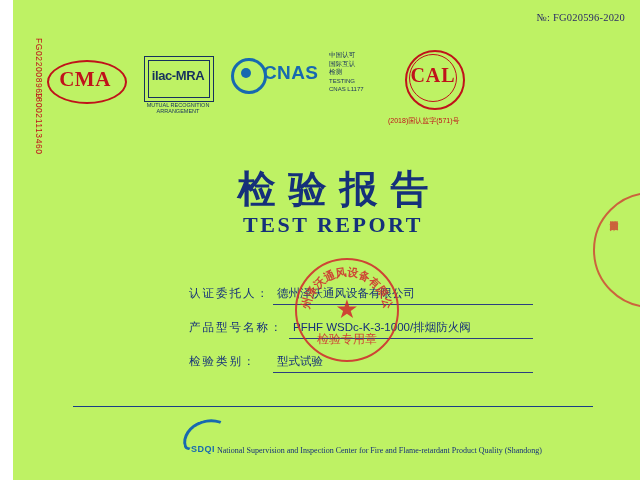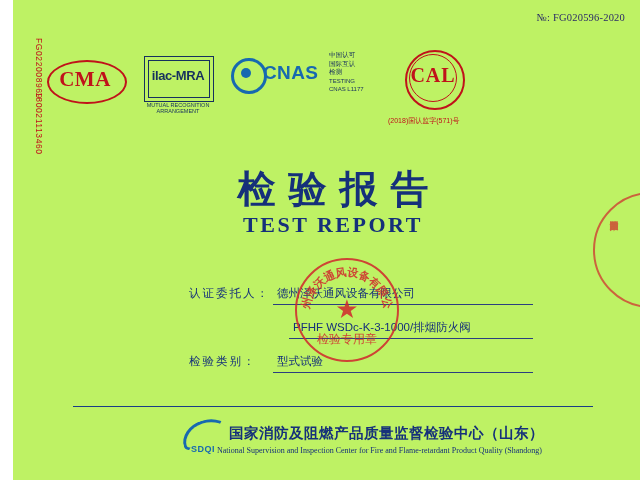--- a/index.html
+++ b/index.html
@@ -447,20 +447,21 @@
 
   <div class="fields">
 
     <div class="field-row">
       <span class="field-label">认证委托人：</span>
       <span class="field-value">德州泽沃通风设备有限公司</span>
       <span class="field-line"></span>
     </div>
 
     <div class="field-row wide">
+      <span class="field-label">产品型号名称：</span>
       <span class="field-value">PFHF WSDc-K-3-1000/排烟防火阀</span>
       <span class="field-line"></span>
     </div>
 
     <div class="field-row">
       <span class="field-label">检验类别：</span>
       <span class="field-value">型式试验</span>
       <span class="field-line"></span>
     </div>
   </div>
@@ -478,16 +479,15 @@
     <div class="bottom">检验专用章</div>
   </div>
 
   <div class="footer-rule"></div>
 
   <div class="sdqi">
     <div class="swoosh"></div>
     <div class="name">SDQI</div>
   </div>
 
-  <div class="footer-cn">国家消防及阻燃产品质量监督检验中心（山东）</div>
   <div class="footer-en">National Supervision and Inspection Center for Fire and Flame-retardant Product Quality (Shandong)</div>
 
 </div>
 
 </body></html>

